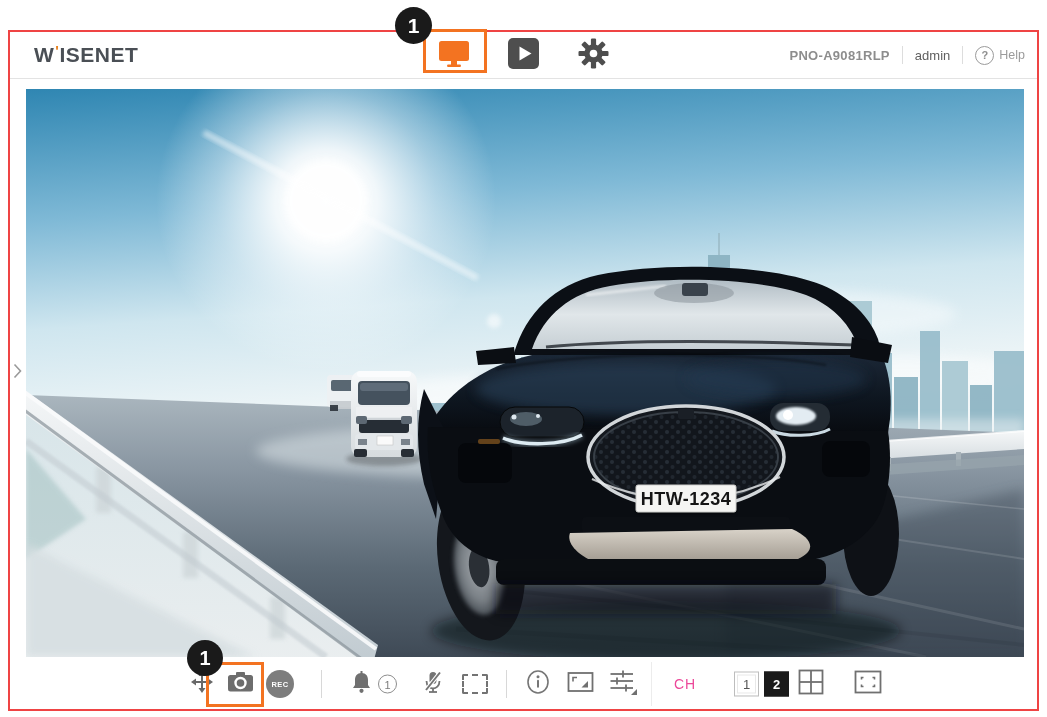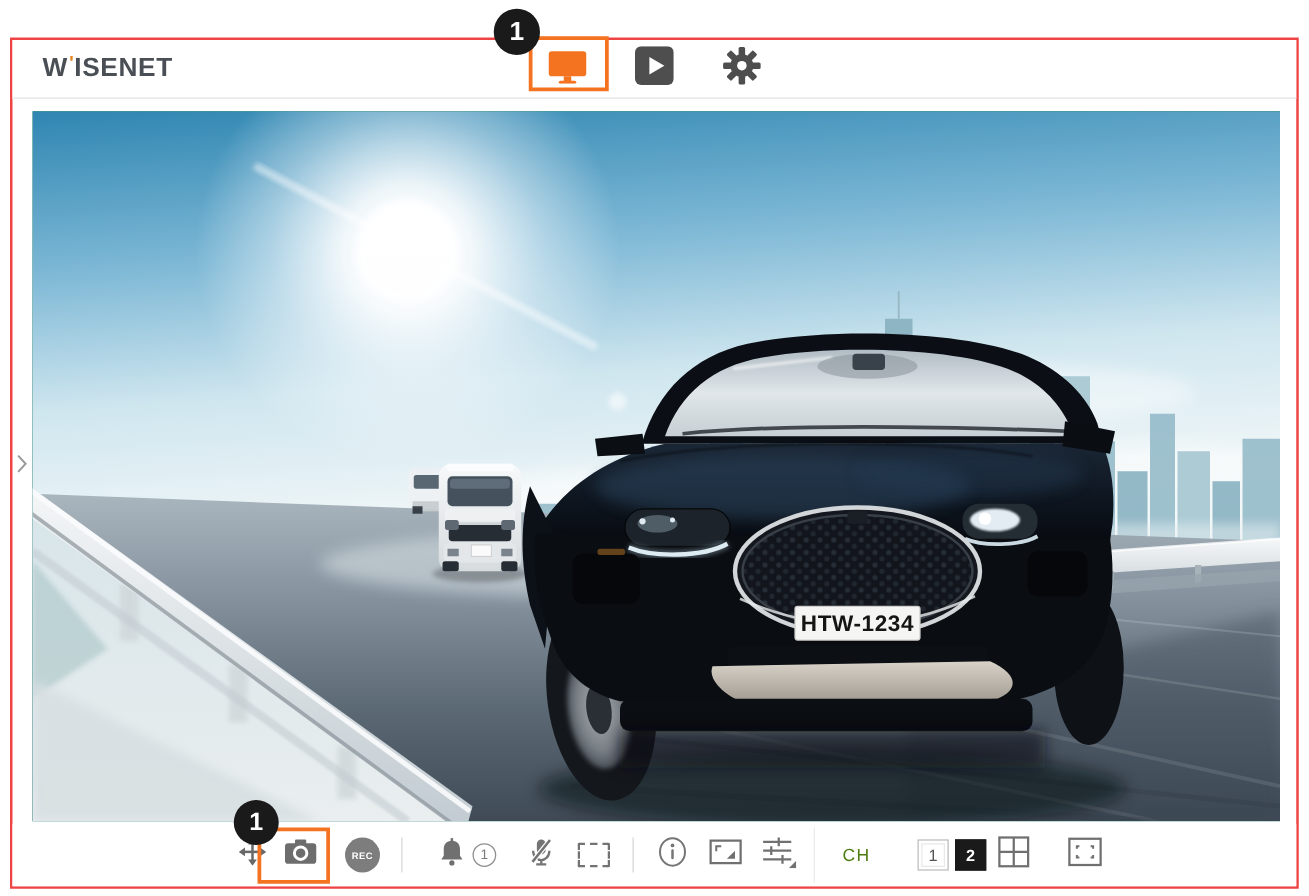--- a/index.html
+++ b/index.html
@@ -32,21 +32,21 @@
   .toolbar{position:absolute;left:0;right:0;bottom:0;height:50px;background:#fff;}
   .tb{position:absolute;top:50%;transform:translateY(-50%);display:flex;align-items:center;
     justify-content:center;cursor:pointer;}
   .tb-div{position:absolute;top:50%;transform:translateY(-50%);width:1px;height:28px;background:#d8d8d8;}
   .tb-sep{position:absolute;top:3px;bottom:3px;width:1px;background:#ececec;}
   .rec{width:28px;height:28px;border-radius:50%;background:#7d7d7d;color:#fff;font-size:7.5px;
     font-weight:bold;letter-spacing:.4px;display:flex;align-items:center;justify-content:center;}
   .alarm-badge{width:19px;height:19px;border-radius:50%;border:1.5px solid #8e8e8e;color:#7c7c7c;
     font-size:11px;display:flex;align-items:center;justify-content:center;box-sizing:border-box;}
   .dashed-rect{width:26px;height:20px;border:2px dashed #737373;border-radius:2px;box-sizing:border-box;}
-  .ch-label{font-size:14px;color:#4d7c0f;letter-spacing:1px;}
+  .ch-label{font-size:14px;color:#ec4899;letter-spacing:1px;}
   .ch-btn{width:25px;height:25px;box-sizing:border-box;font-size:13px;display:flex;align-items:center;
     justify-content:center;}
   .ch-off{background:#fff;border:1px solid #bdbdbd;color:#555;box-shadow:inset 0 0 0 2px #fff,inset 0 0 0 3px #e8e8e8;}
   .ch-on{background:#1a1a1a;border:1px solid #1a1a1a;color:#fff;font-weight:bold;}
   
   .hl{position:absolute;border:3px solid #F37321;box-sizing:border-box;z-index:20;background:transparent;}
   .hl-live{left:423px;top:29px;width:64px;height:44px;}
   .hl-capture{left:206px;top:662px;width:58px;height:45px;}
   .badge{position:absolute;border-radius:50%;background:#1a1a1a;color:#fff;font-weight:bold;
     display:flex;align-items:center;justify-content:center;z-index:21;}
@@ -97,20 +97,30 @@
                   </g>
                 </g>
                 <circle r="9.2" fill="#4E4E4E"></circle>
                 <circle r="3.8" fill="#fff"></circle>
               </g>
             </svg>
           </span>
         </div>
       </div>
 
+      <div class="topright">
+        <span class="model">PNO-A9081RLP</span>
+        <span class="tr-div"></span>
+        <span class="user">admin</span>
+        <span class="tr-div"></span>
+        <span class="help">
+          <span class="help-circ">?</span>
+          <span class="help-txt">Help</span>
+        </span>
+      </div>
     </div>
 
     <div class="chevron">
       <span>
         <svg width="9" height="16" viewBox="0 0 9 16">
             <polyline points="1.5,1.5 7.5,8 1.5,14.5" fill="none" stroke="#9a9a9a" stroke-width="1.6"></polyline>
           </svg>
       </span>
     </div>
 
@@ -376,21 +386,21 @@
       </div>
       <div class="tb" style="left:217px;">
         <span>
           <svg width="27" height="21" viewBox="0 0 27 21">
             <rect x="9" y="0.5" width="9" height="4" rx="1" fill="#6d6d6d"></rect>
             <rect x="1" y="3.5" width="25" height="16.5" rx="2.5" fill="#6d6d6d"></rect>
             <circle cx="13.5" cy="11.5" r="5" fill="none" stroke="#ffffff" stroke-width="2.4"></circle>
           </svg>
         </span>
       </div>
-      <div class="tb" style="left:266px;">
+      <div class="tb" style="left:256px;">
         <span class="rec">REC</span>
       </div>
       <div class="tb-div" style="left:311px;"></div>
       <div class="tb" style="left:341px;">
         <span>
           <svg width="21" height="23" viewBox="0 0 21 23">
             <rect x="9.5" y="0.5" width="2" height="3" fill="#707070"></rect>
             <path d="M10.5 2.5 C15 2.5 17 5.5 17 9.5 L17 14.5 L19 17.5 L2 17.5 L4 14.5 L4 9.5 C4 5.5 6 2.5 10.5 2.5 Z" fill="#707070"></path>
             <circle cx="10.5" cy="20.3" r="2.1" fill="#707070"></circle>
           </svg>

